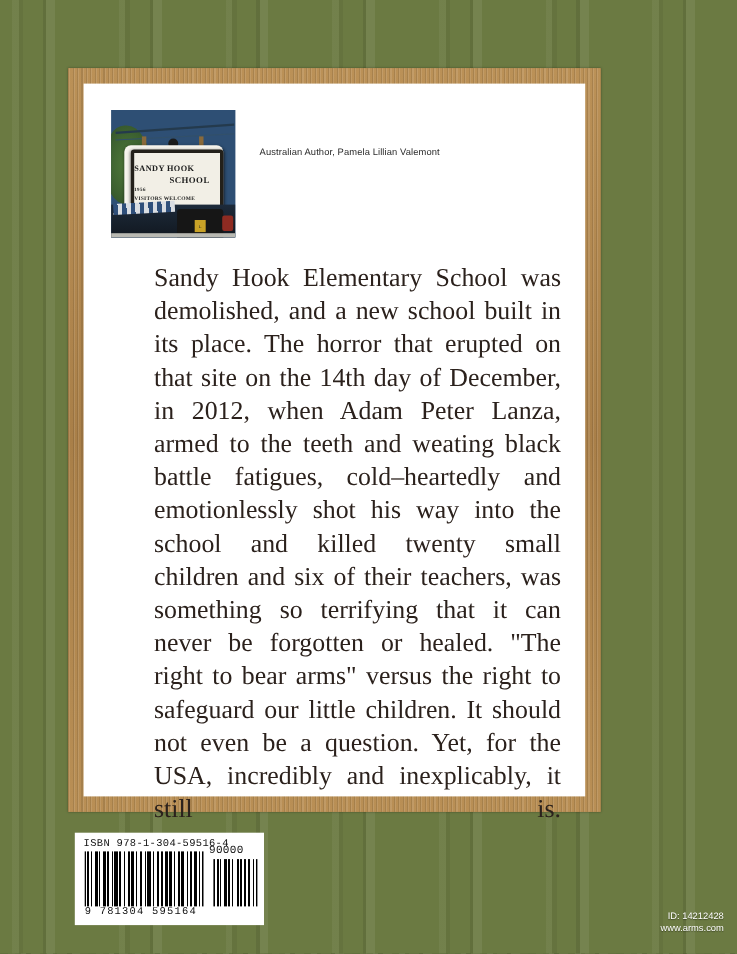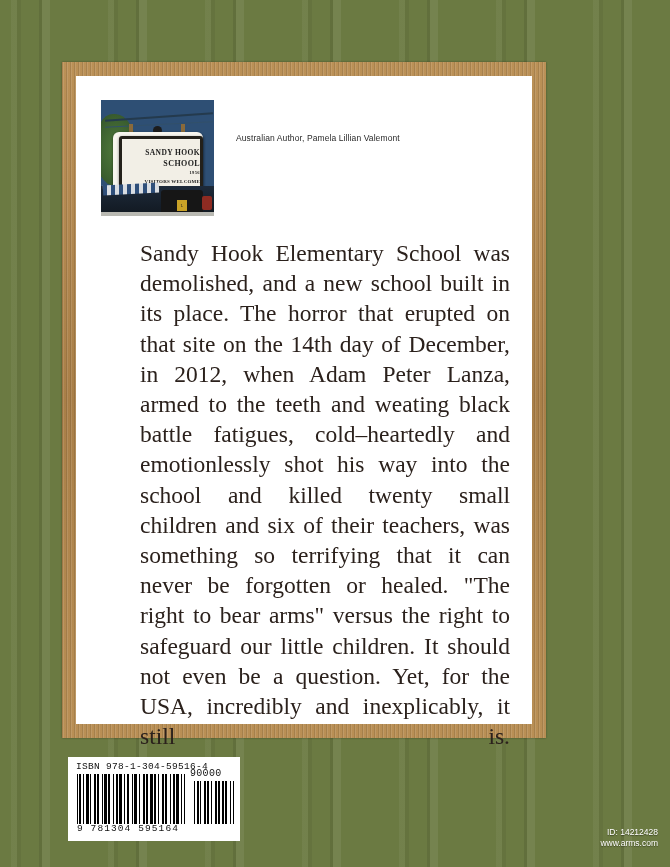--- a/index.html
+++ b/index.html
@@ -149,21 +149,21 @@
     position: absolute;
     left: 12px; top: 32px;
     width: 90px; height: 62px;
     background: #f7f5ee;
     border-radius: 6px 6px 4px 4px;
     box-shadow: 0 1px 3px rgba(0,0,0,.45);
   }
   .sign-txt {
     position: absolute;
     left: 0; right: 0;
-    text-align: right;
+    text-align: left;
     color: #1b1b1b;
     font-family: "Liberation Serif", serif;
     letter-spacing: .4px;
     line-height: 1;
   }
   .sign-l1 { top: 10px; font-size: 7.5px; font-weight: 700; }
   .sign-l2 { top: 21px; font-size: 8px;   font-weight: 700; padding-left: 32px; }
   .sign-l3 { top: 32px; font-size: 4.5px; font-weight: 700; }
   .sign-l4 { top: 40px; font-size: 5px;   font-weight: 700; letter-spacing: .2px;}
   .ph-car {

